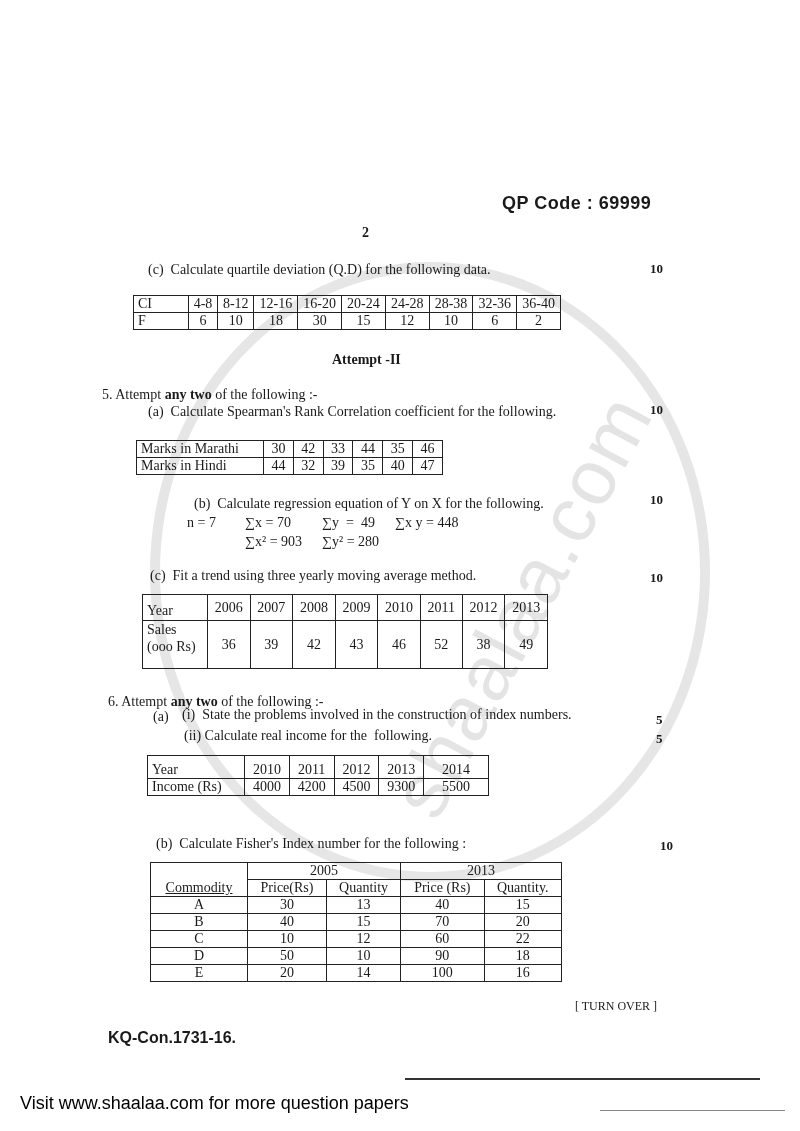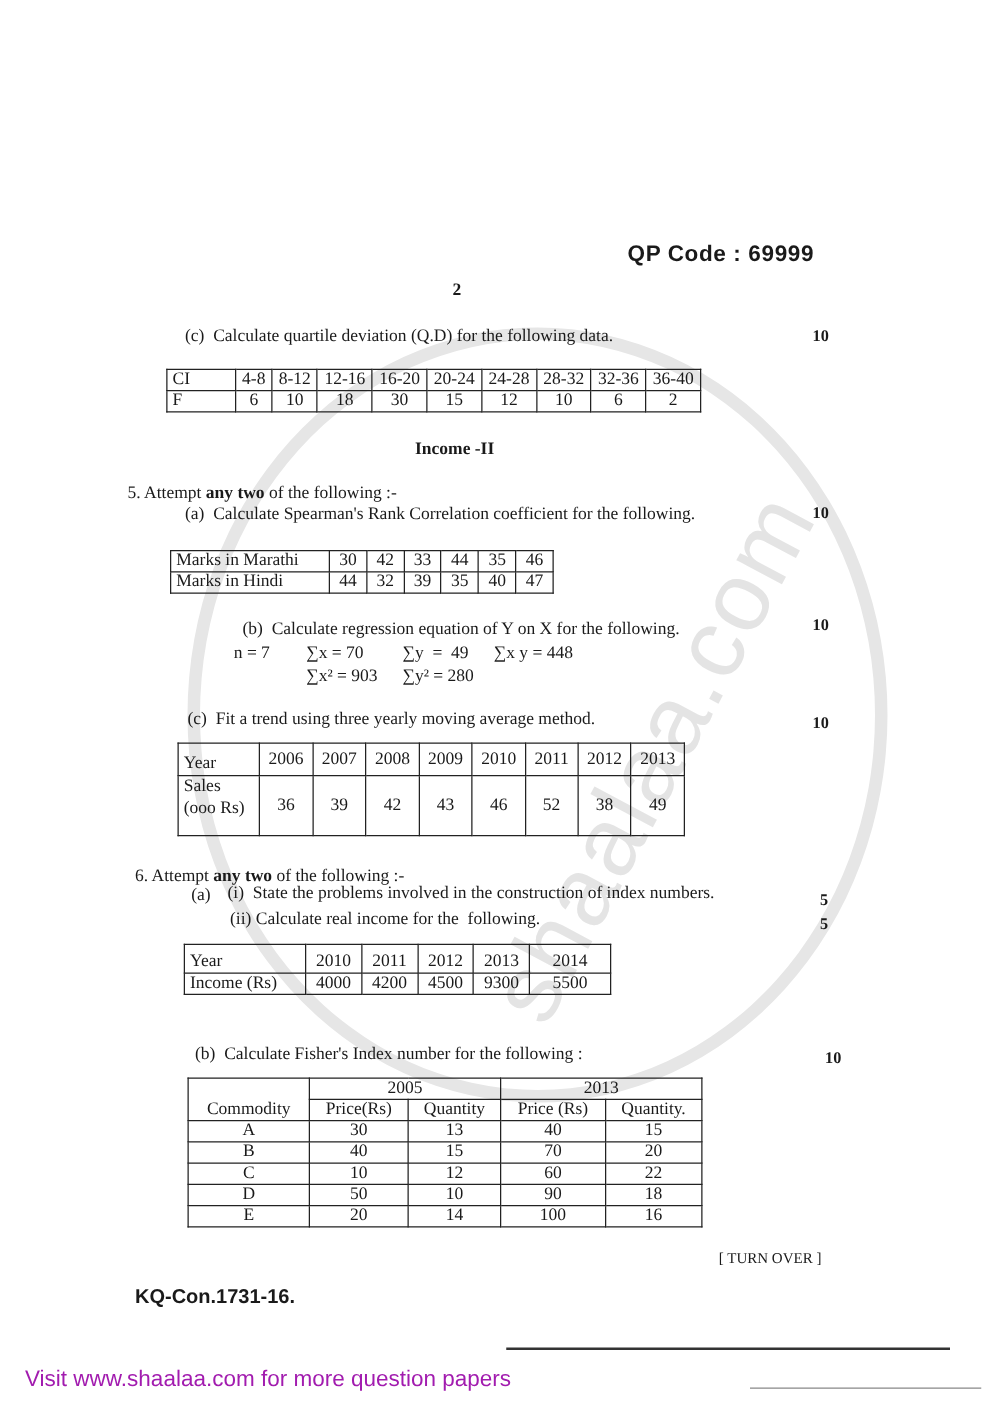--- a/index.html
+++ b/index.html
@@ -13,21 +13,21 @@
   .qp-code { left:502px; top:193px; font-family:"Liberation Sans", sans-serif; font-weight:bold; font-size:18px; letter-spacing:0.5px; }
   .page-num { left:362px; top:225px; font-weight:bold; font-size:14px; }
   .q-text { font-size:14px; }
   .marks { font-size:13px; font-weight:bold; }
   table { border-collapse:collapse; position:absolute; font-size:14px; background:transparent; }
   td, th { border:1px solid #222; padding:0 4px; text-align:center; font-weight:normal; }
   .left { text-align:left; }
   .section { left:332px; top:352px; font-weight:bold; font-size:14px; }
   .footer-code { left:108px; top:1029px; font-family:"Liberation Sans", sans-serif; font-weight:bold; font-size:16px; }
   .turn-over { left:575px; top:999px; font-size:12px; }
-  .visit { left:20px; top:1093px; font-family:"Liberation Sans", sans-serif; font-size:18px; color:#a21caf; }
+  .visit { left:20px; top:1093px; font-family:"Liberation Sans", sans-serif; font-size:18px; color:#000000; }
   .hline { position:absolute; height:2px; background:#333; }
   .formula { font-size:14px; }
 </style>
 </head>
 <body>
 
 <div class="watermark-circle"></div>
 <div class="watermark-text">shaalaa.com</div>
 
 <div class="abs qp-code">QP Code : 69999</div>
@@ -42,40 +42,40 @@
 <table style="left:133px; top:295px; width:428px;">
   <tbody>
       <tr>
     <td class="left" style="width:46px;">CI</td>
     <td>4-8</td>
     <td>8-12</td>
     <td>12-16</td>
     <td>16-20</td>
     <td>20-24</td>
     <td>24-28</td>
-    <td>28-32</td>
+    <td>28-38</td>
     <td>32-36</td>
     <td>36-40</td>
   </tr>
   <tr>
     <td class="left">F</td>
     <td>6</td>
     <td>10</td>
     <td>18</td>
     <td>30</td>
     <td>15</td>
     <td>12</td>
     <td>10</td>
     <td>6</td>
     <td>2</td>
   </tr>
 </tbody>
   </table>
 
-<div class="abs section">Income -II</div>
+<div class="abs section">Attempt -II</div>
 
 <div class="abs q-text" style="left:102px; top:387px;">
   <span>5.</span>
   <span>Attempt </span><b>any two</b><span> of the following :-</span>
 </div>
 <div class="abs q-text" style="left:148px; top:404px;">
   <span>(a)</span>
   &nbsp;<span>Calculate Spearman's Rank Correlation coefficient for the following.</span>
 </div>
 <div class="abs marks" style="left:650px; top:402px;">10</div>
@@ -184,21 +184,21 @@
 
 <div class="abs q-text" style="left:156px; top:836px;">
   <span>(b)</span>
   &nbsp;<span>Calculate Fisher's Index number for the following :</span>
 </div>
 <div class="abs marks" style="left:660px; top:838px;">10</div>
 
 <table style="left:150px; top:862px; width:412px;">
   <tbody>
       <tr>
-    <td rowspan="2" style="width:88px; vertical-align:bottom;">Commodity</td>
+    <td rowspan="2" style="width:88px; vertical-align:bottom;text-decoration:underline;">Commodity</td>
     <td colspan="2">2005</td>
     <td colspan="2">2013</td>
   </tr>
   <tr>
     <td>Price(Rs)</td>
     <td>Quantity</td>
     <td>Price (Rs)</td>
     <td>Quantity.</td>
   </tr>
   <tr>

